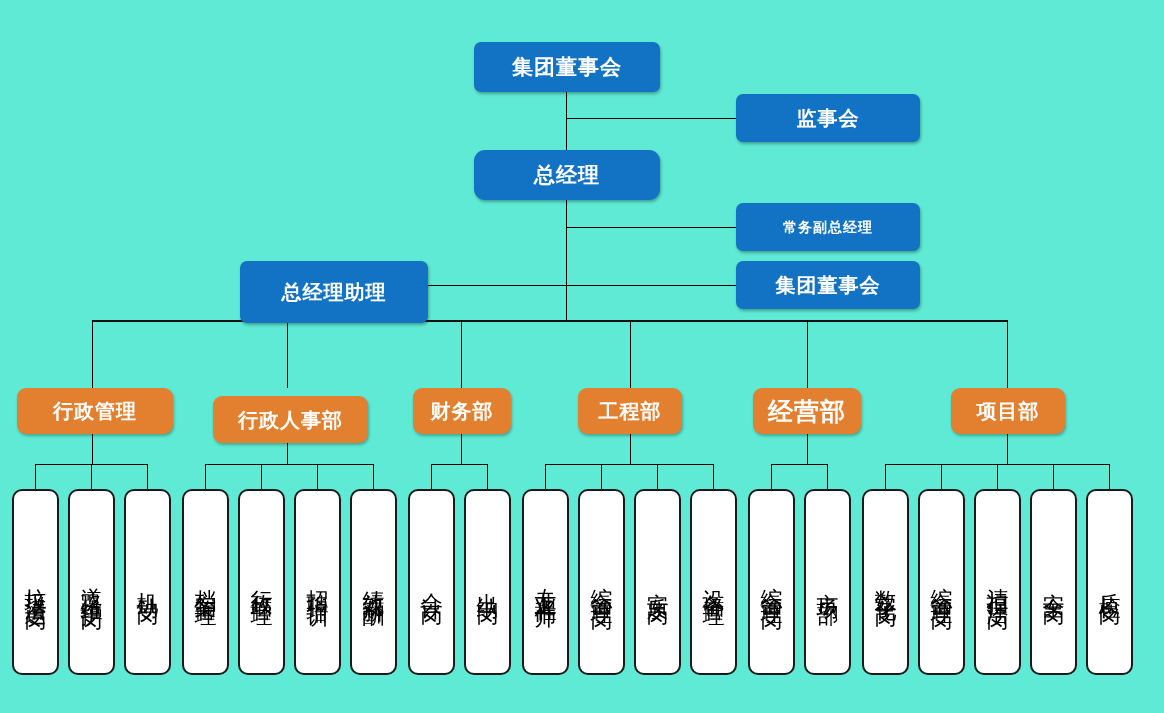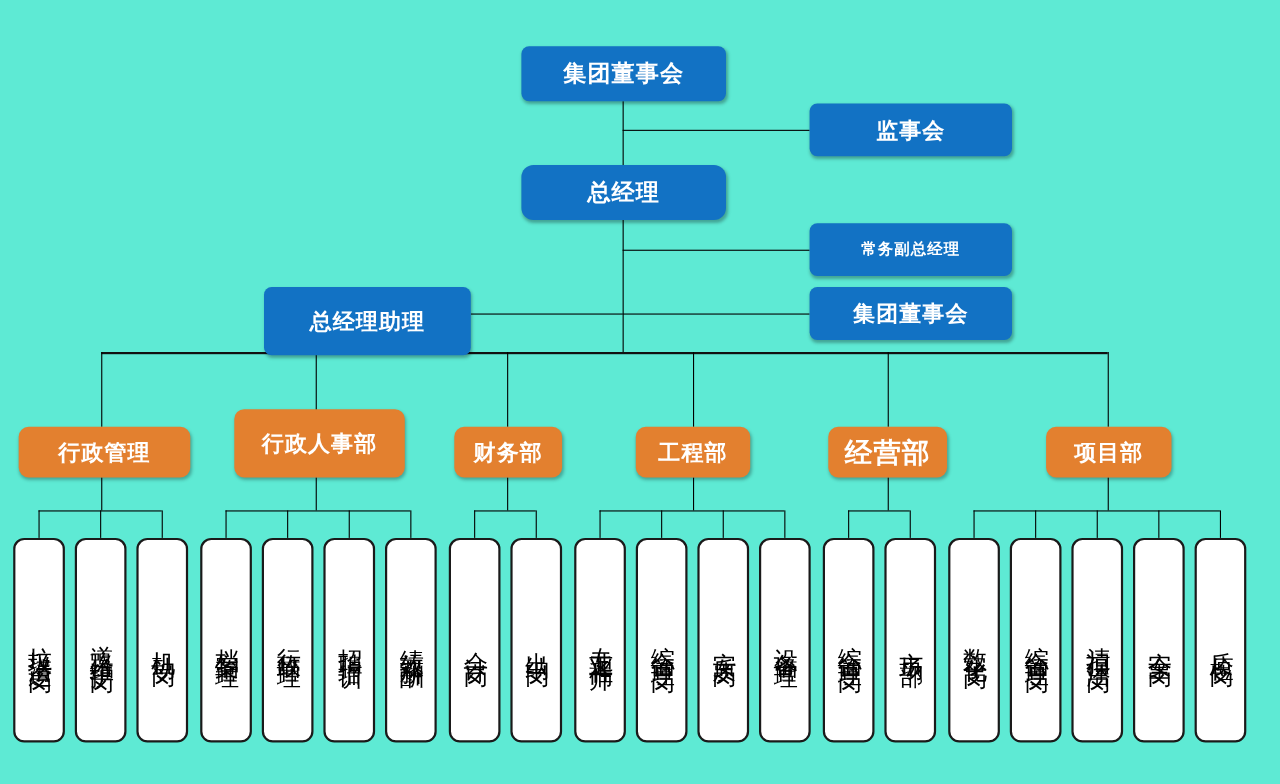--- a/index.html
+++ b/index.html
@@ -135,21 +135,21 @@
       <div class="line v" style="left: 1109px; top: 464px; height: 25px;"></div>
     </div>
   <div id="layer-nodes">
       <div class="node-blue" style="left: 474px; top: 42px; width: 186px; height: 50px; font-size: 21px;">集团董事会</div>
       <div class="node-blue" style="left: 736px; top: 94px; width: 184px; height: 48px; font-size: 20px;">监事会</div>
       <div class="node-blue" style="left: 474px; top: 150px; width: 186px; height: 50px; font-size: 21px; border-radius: 11px;">总经理</div>
       <div class="node-blue" style="left: 736px; top: 203px; width: 184px; height: 48px; font-size: 14px;">常务副总经理</div>
       <div class="node-blue" style="left: 240px; top: 261px; width: 188px; height: 62px; font-size: 20px;">总经理助理</div>
       <div class="node-blue" style="left: 736px; top: 261px; width: 184px; height: 48px; font-size: 20px;">集团董事会</div>
       <div class="node-orange" style="left: 17px; top: 388px; width: 156px; height: 46px; font-size: 20px;">行政管理</div>
-      <div class="node-orange" style="left: 213px; top: 372px; width: 155px; height: 62px; font-size: 20px;">行政人事部</div>
+      <div class="node-orange" style="left: 213px; top: 396px; width: 155px; height: 47px; font-size: 20px;">行政人事部</div>
       <div class="node-orange" style="left: 413px; top: 388px; width: 98px; height: 46px; font-size: 20px;">财务部</div>
       <div class="node-orange" style="left: 578px; top: 388px; width: 104px; height: 46px; font-size: 20px;">工程部</div>
       <div class="node-orange" style="left: 753px; top: 388px; width: 108px; height: 46px; font-size: 25px;">经营部</div>
       <div class="node-orange" style="left: 951px; top: 388px; width: 114px; height: 46px; font-size: 20px;">项目部</div>
       <div class="node-post" style="left: 12px; top: 489px; width: 47px; height: 186px; font-size: 22px;">垃圾清运岗</div>
       <div class="node-post" style="left: 68px; top: 489px; width: 47px; height: 186px; font-size: 22px;">道路维护岗</div>
       <div class="node-post" style="left: 124px; top: 489px; width: 47px; height: 186px; font-size: 22px;">机动岗</div>
       <div class="node-post" style="left: 182px; top: 489px; width: 47px; height: 186px; font-size: 22px;">档案管理</div>
       <div class="node-post" style="left: 238px; top: 489px; width: 47px; height: 186px; font-size: 22px;">行政管理</div>
       <div class="node-post" style="left: 294px; top: 489px; width: 47px; height: 186px; font-size: 22px;">招聘培训</div>

